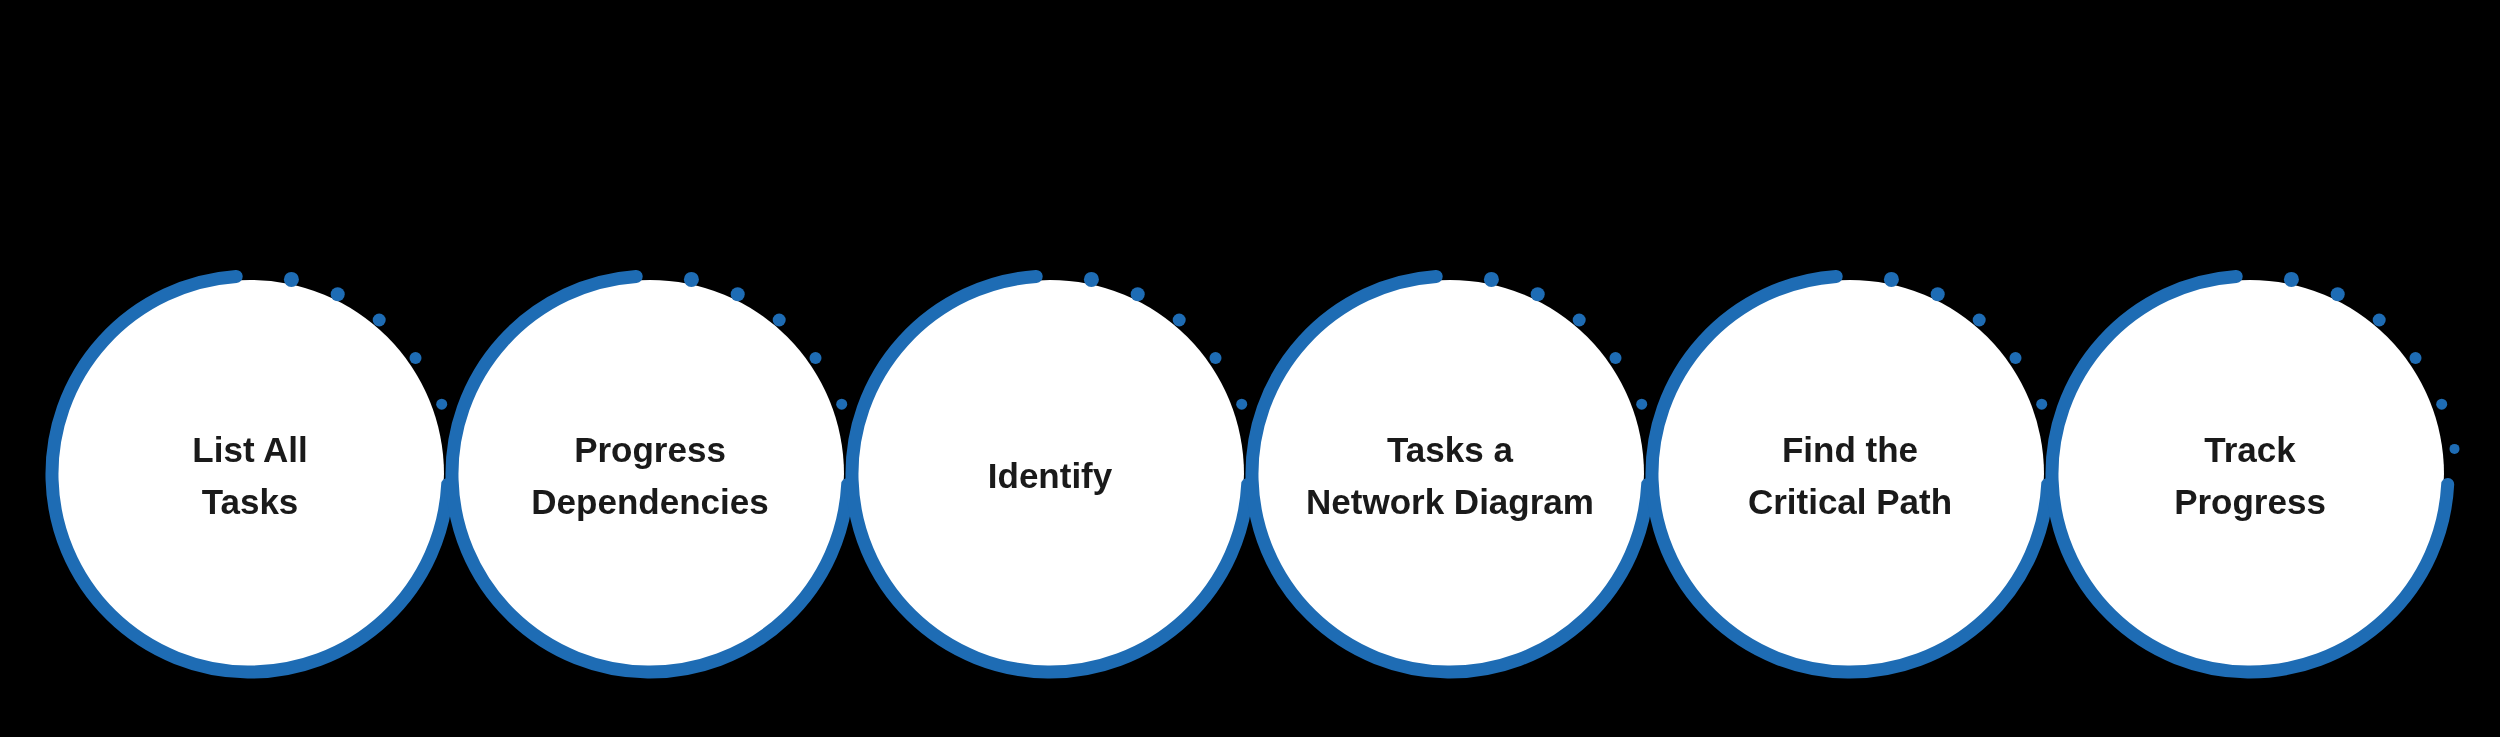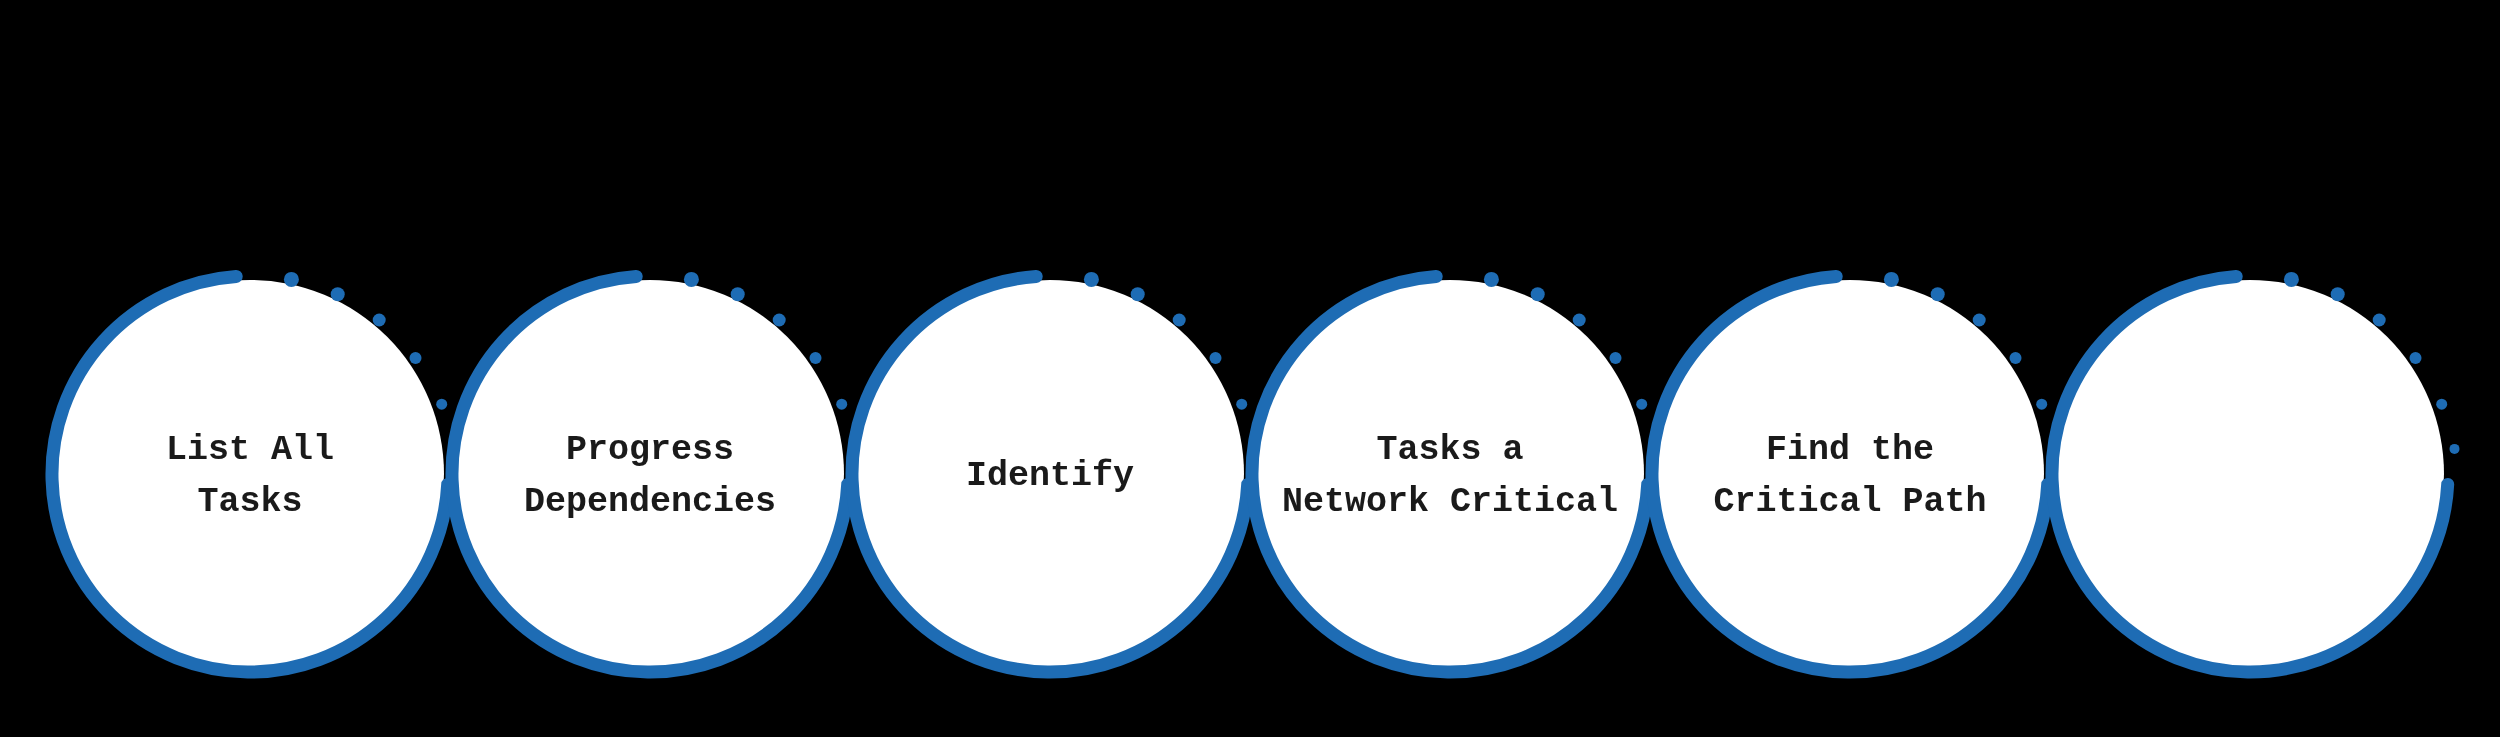--- a/index.html
+++ b/index.html
@@ -18,21 +18,20 @@
     font-family:"Liberation Sans","DejaVu Sans",sans-serif;
   }
   .canvas{position:absolute;inset:0;}
   .steps-row{
     position:absolute;
     top:262px;
     left:50%;
     transform:translateX(-50%);
     display:flex;
     flex-wrap:nowrap;
-    font-family:Liberation Mono, monospace;
   }
   .step{
     flex:none;
     width:424px;height:424px;
     position:relative;
   }
   .step + .step{margin-left:-24px;}
   .ring-svg{position:absolute;inset:0;width:424px;height:424px;display:block;}
   .disc{fill:var(--circle-fill);}
   .arc{fill:none;stroke:var(--accent);stroke-width:13;stroke-linecap:round;}
@@ -100,34 +99,38 @@
         <span>Identify</span>
       </div>
     </div>
 
     <div class="step">
       <svg class="ring-svg" viewBox="0 0 424 424">
           <use href="#sketch-ring"></use>
         </svg>
       <div class="step-label">
         <span>Tasks a</span>
-        <span>Network Critical</span>
+        <span>Network Diagram</span>
       </div>
     </div>
 
     <div class="step">
       <svg class="ring-svg" viewBox="0 0 424 424">
           <use href="#sketch-ring"></use>
         </svg>
       <div class="step-label">
         <span>Find the</span>
         <span>Critical Path</span>
       </div>
     </div>
 
     <div class="step">
       <svg class="ring-svg" viewBox="0 0 424 424">
           <use href="#sketch-ring"></use>
         </svg>
+      <div class="step-label">
+        <span>Track</span>
+        <span>Progress</span>
+      </div>
     </div>
 
   </div>
 </div>
 
 </body></html>

